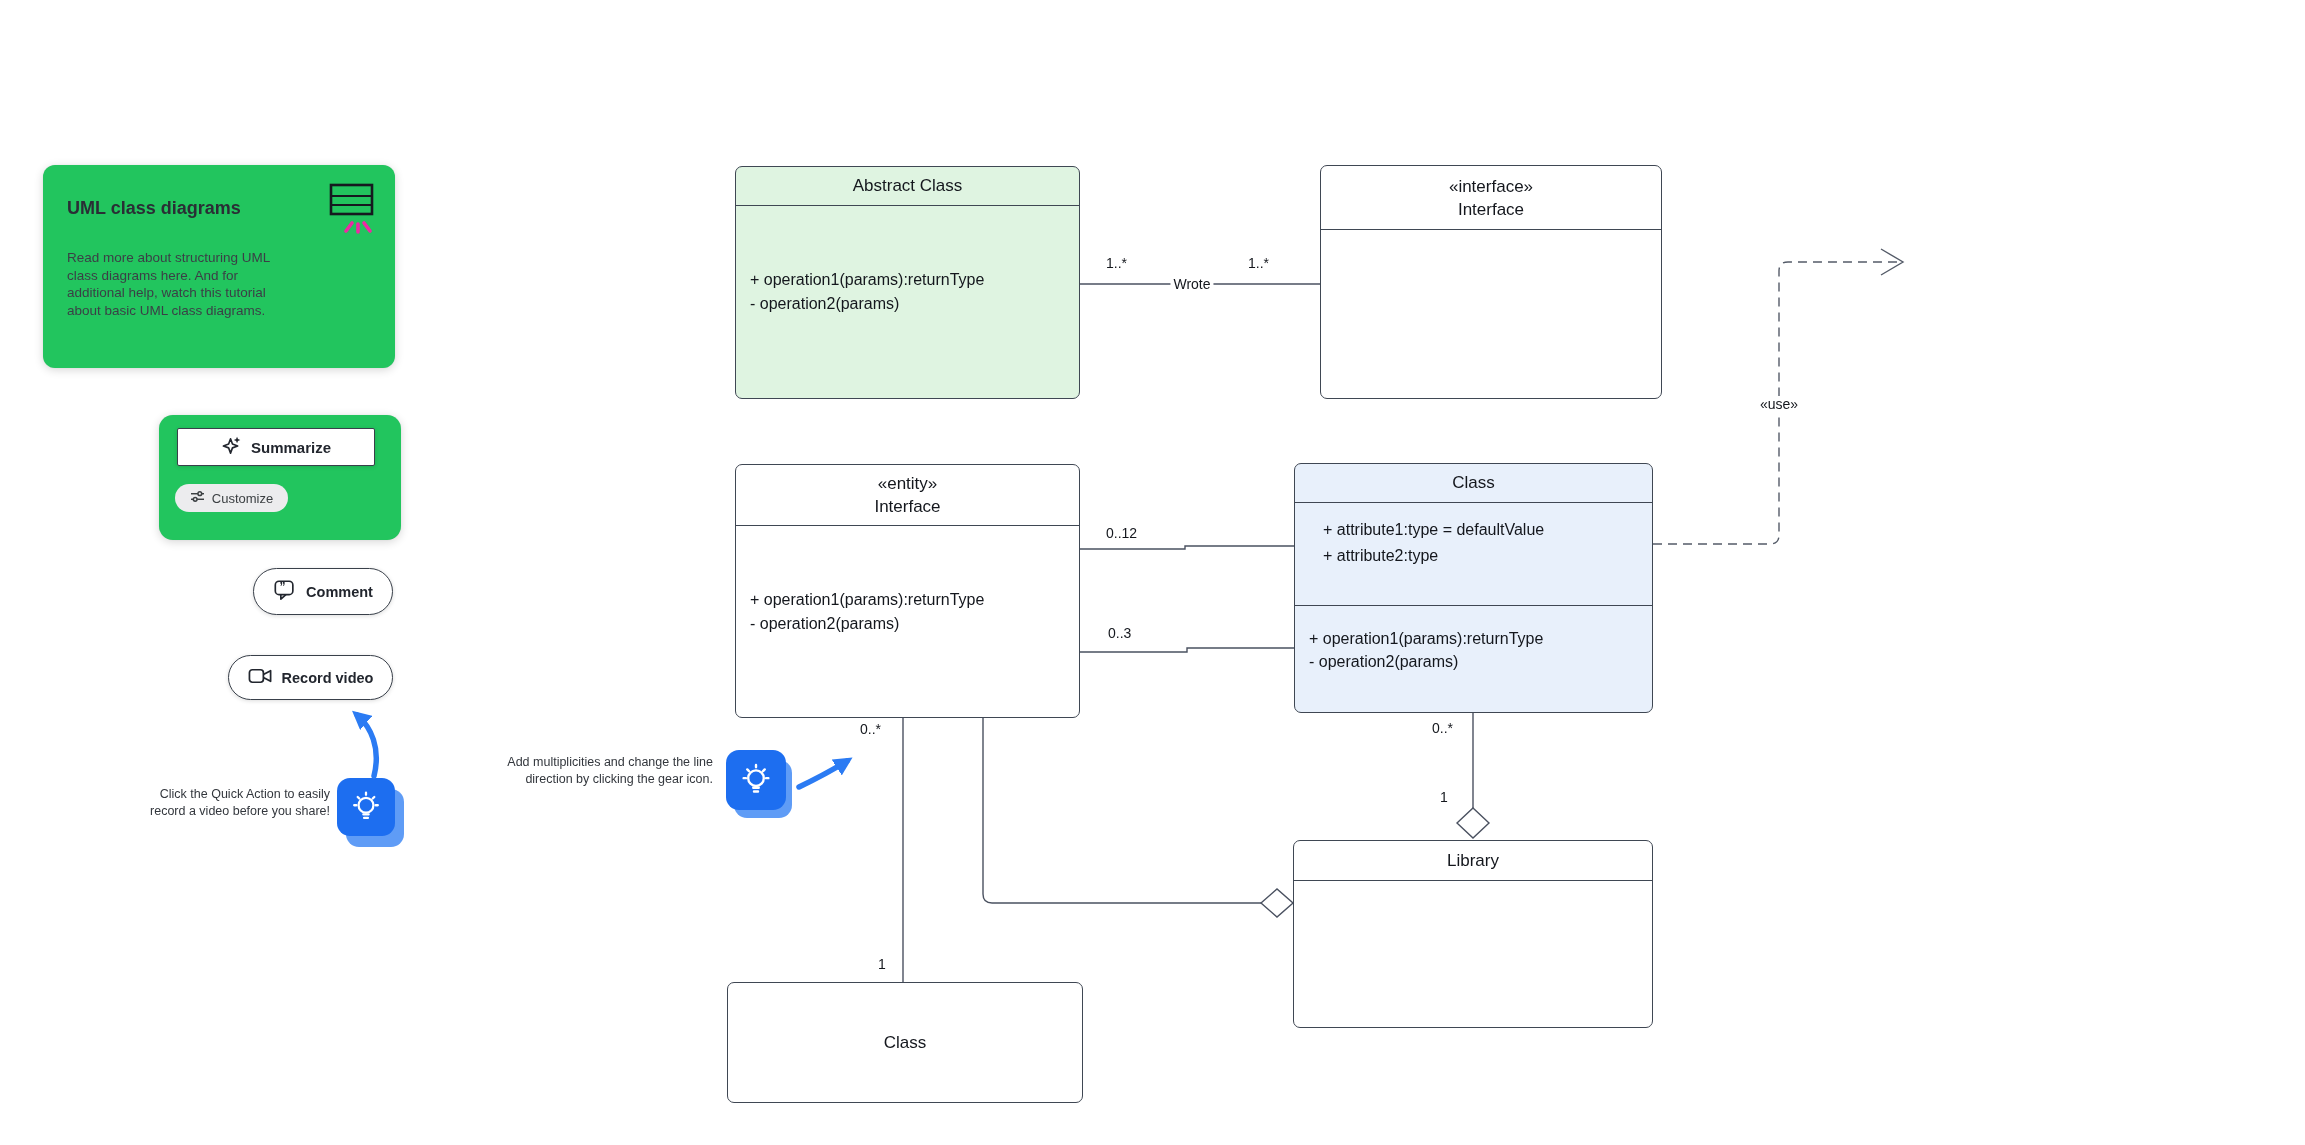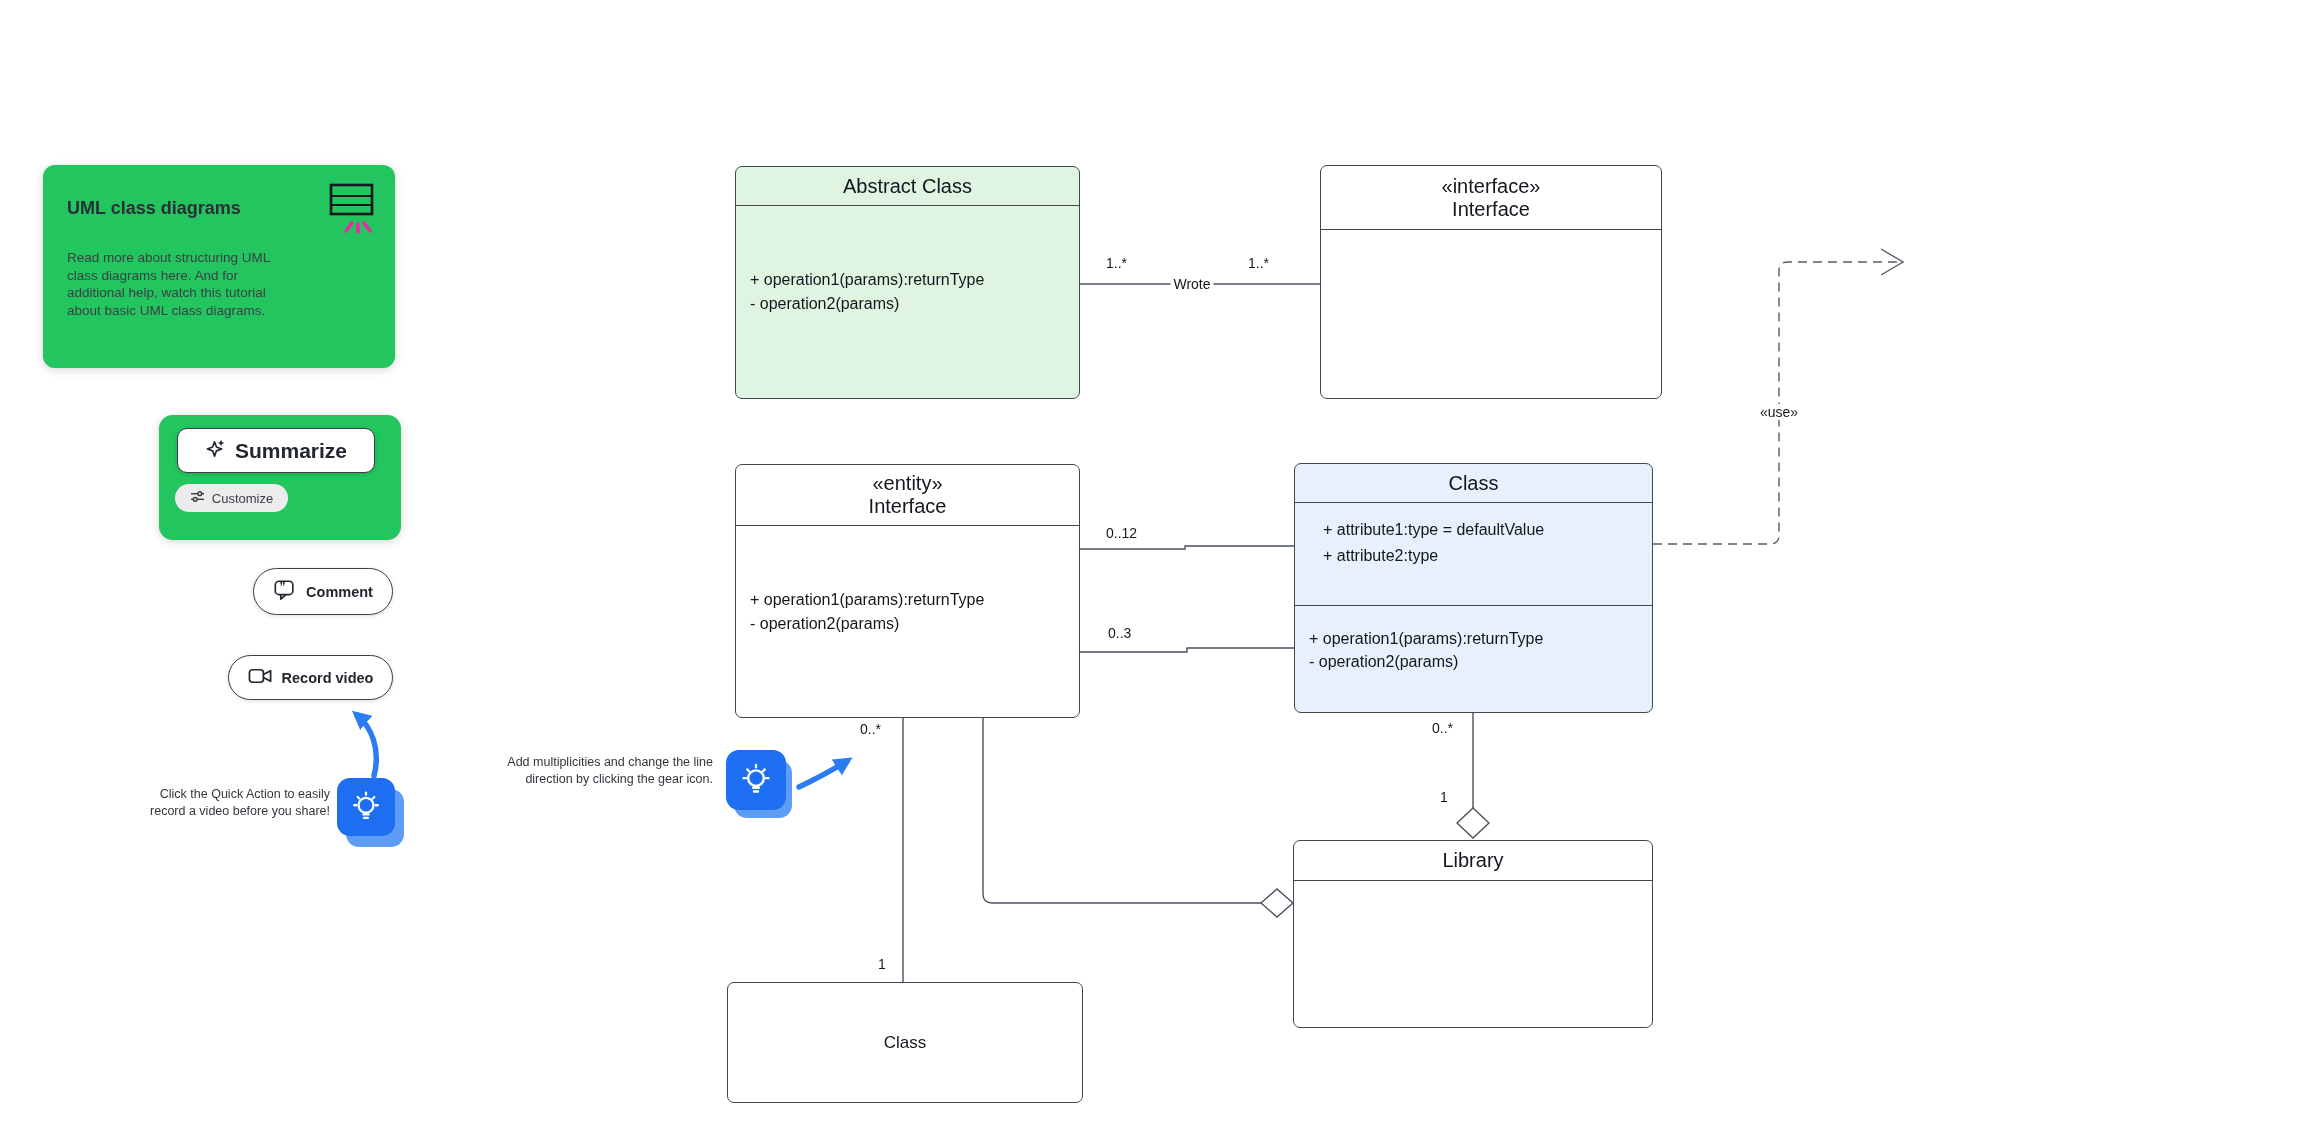--- a/index.html
+++ b/index.html
@@ -12,41 +12,41 @@
                 box-shadow:0 2px 10px rgba(0,0,0,.16), 0 0 1px rgba(0,0,0,.12); }
   #info-card { left:43px; top:165px; width:352px; height:203px; }
   #info-card h1 { position:absolute; left:24px; top:33px; font-size:18px; font-weight:700; color:#2a2e35; }
   #info-card .body { position:absolute; left:24px; top:84px; font-size:13.5px; line-height:17.5px; color:#3b3f46; }
   #card-icon { position:absolute; right:20px; top:18px; }
 
   #summarize-card { left:159px; top:415px; width:242px; height:125px; border-radius:14px; }
   .btn { display:flex; align-items:center; justify-content:center; gap:9px;
          background:#fff; border:1.7px solid #39404a; cursor:pointer;
          font-weight:700; color:#22262e; box-shadow:0 1px 4px rgba(0,0,0,.14); }
-  #summarize-btn { position:absolute; left:18px; top:13px; width:198px; height:45px; border-radius:10px; font-size:21px; }
+  #summarize-btn { position:absolute; left:18px; top:13px; width:198px; height:38px; border-radius:2px; font-size:15px; }
   #customize-pill { position:absolute; left:16px; top:69px; width:113px; height:28px; border-radius:14px;
                     display:flex; align-items:center; justify-content:center; gap:7px;
                     background:#ececee; color:#3c4043; font-size:13px; cursor:pointer; }
   #comment-btn { position:absolute; left:253px; top:568px; width:140px; height:47px; border-radius:24px; font-size:14.5px; }
   #record-btn  { position:absolute; left:228px; top:655px; width:165px; height:45px; border-radius:23px; font-size:14.5px; }
 
   .caption { position:absolute; font-size:12.5px; line-height:17px; color:#33373d; text-align:right; }
   #record-tip { left:120px; top:786px; width:210px; }
   #multiplicity-tip { left:478px; top:754px; width:235px; }
 
   .sticker { position:absolute; }
   .sticker .back { position:absolute; width:58px; height:58px; border-radius:13px; background:#5f9cf6; }
   .sticker .front { position:absolute; width:58px; height:58px; border-radius:13px; background:#1d6ef0;
                     display:flex; align-items:center; justify-content:center; }
   #sticker-1 { left:337px; top:778px; width:68px; height:70px; }
   #sticker-2 { left:726px; top:750px; width:68px; height:70px; }
 
   
   .uml-box { position:absolute; background:#fff; border:1.6px solid #3f4753; border-radius:7px; z-index:2; }
-  .uml-head { border-bottom:1.6px solid #3f4753; text-align:center; font-size:20px; color:#14171d; }
+  .uml-head { border-bottom:1.6px solid #3f4753; text-align:center; font-size:17px; color:#14171d; }
   .uml-head.one { display:flex; align-items:center; justify-content:center; }
   .uml-head.two { display:flex; flex-direction:column; align-items:center; justify-content:center; line-height:23px; }
   .uml-text { font-size:16px; line-height:24px; color:#14171d; padding-left:14px; }
   #box-abstract { left:735px; top:166px; width:345px; height:233px; background:#dff4e1; }
   #box-abstract .uml-head { height:39px; }
   #box-abstract .uml-text { padding-top:62px; }
   #box-interface { left:1320px; top:165px; width:342px; height:234px; }
   #box-interface .uml-head { height:64px; }
   #box-enum { left:1907px; top:165px; width:360px; height:188px; }
   #box-enum .uml-head { height:64px; }
@@ -255,15 +255,15 @@
 
   <div class="edge-label" style="left:1106px; top:525px;">0..12</div>
   <div class="edge-label" style="left:1108px; top:625px;">0..3</div>
 
   <div class="edge-label" style="left:860px; top:721px;">0..*</div>
   <div class="edge-label" style="left:878px; top:956px;">1</div>
 
   <div class="edge-label" style="left:1432px; top:720px;">0..*</div>
   <div class="edge-label" style="left:1440px; top:789px;">1</div>
 
-  <div class="edge-label masked" style="left:1779px; top:404px;margin-top:8px;">«use»</div>
+  <div class="edge-label masked" style="left:1779px; top:404px;">«use»</div>
 
 </div>
 
 </body></html>

